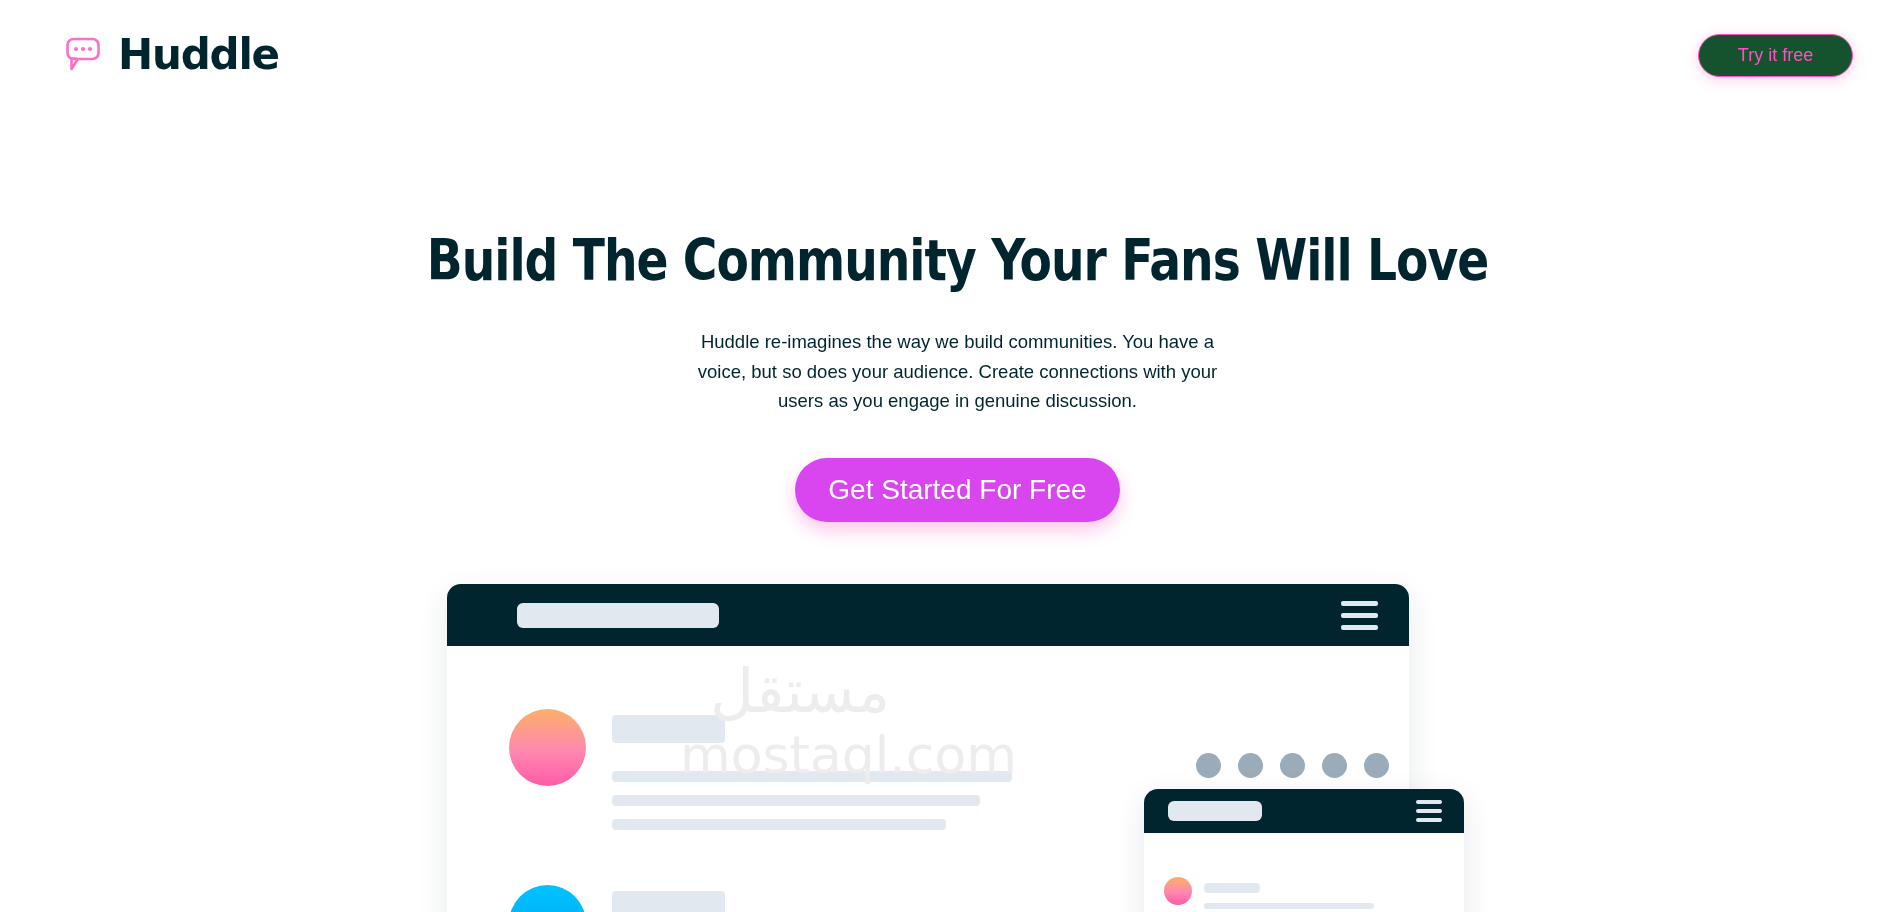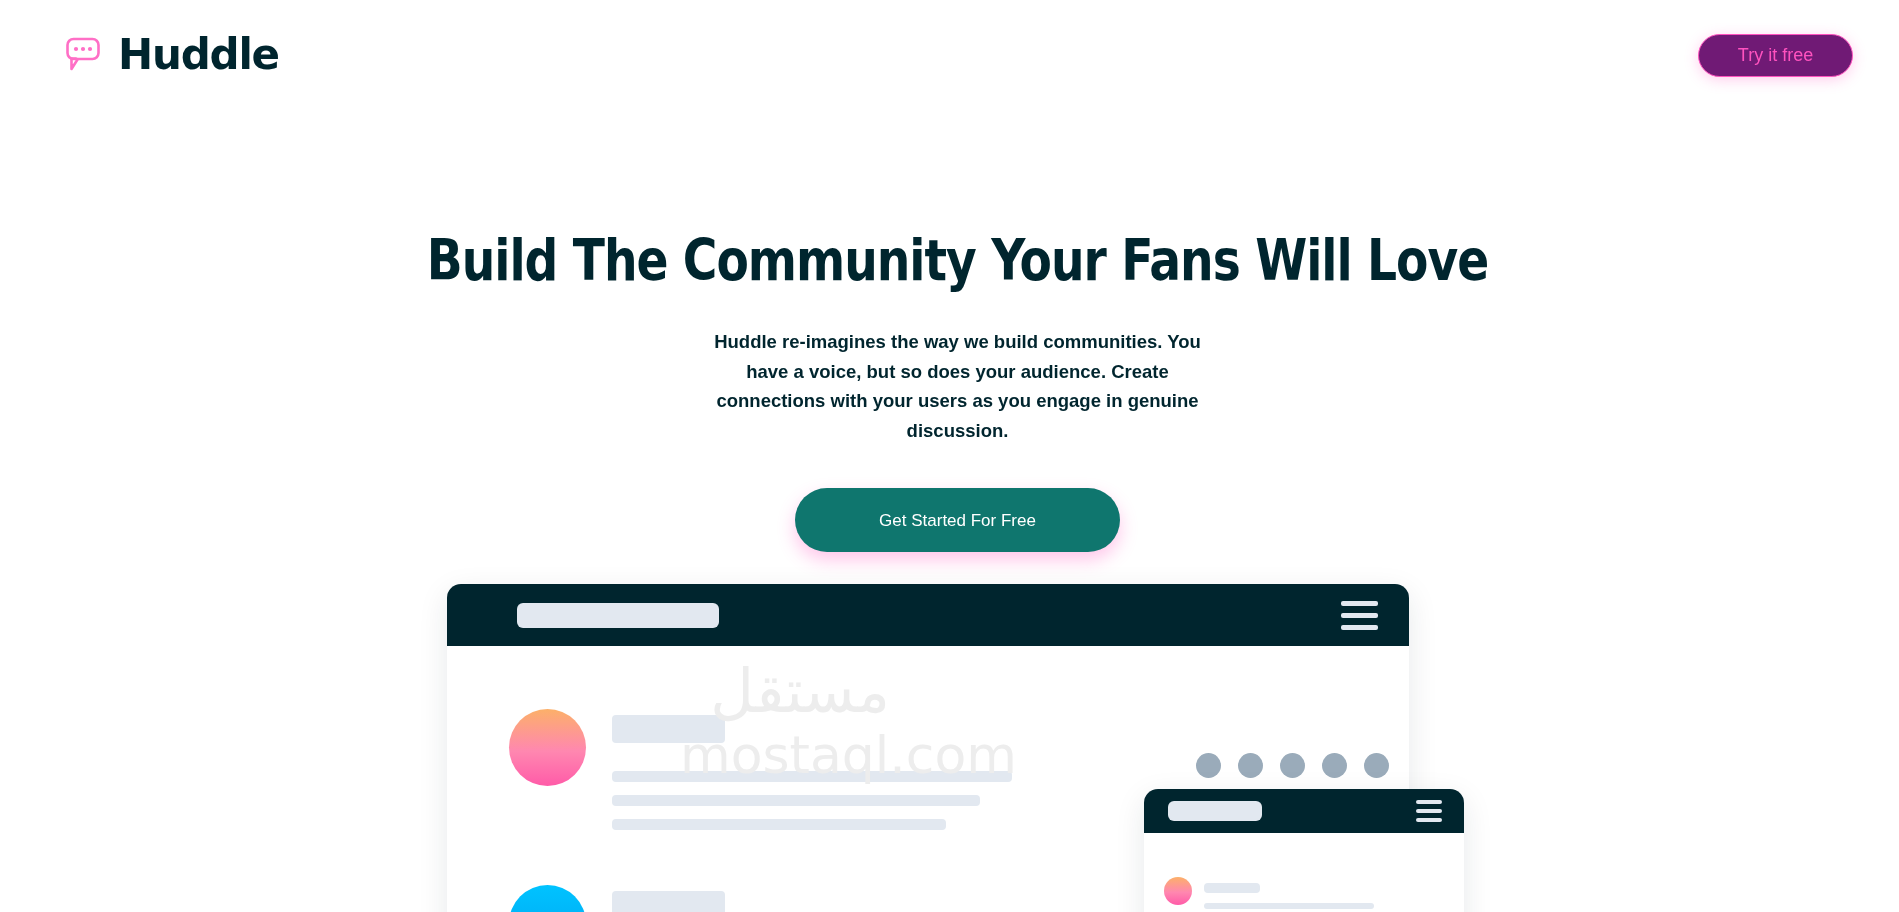--- a/index.html
+++ b/index.html
@@ -47,21 +47,21 @@
   }
   .try-btn {
     display: inline-flex;
     align-items: center;
     justify-content: center;
     min-width: 155px;
     height: 43px;
     padding: 0 26px;
     border-radius: 999px;
     border: 1.6px solid #FF52BF;
-    background: #701a75;
+    background: #14532d;
     color: #FF52BF;
     font-size: 18px;
     line-height: 1;
     cursor: pointer;
     box-shadow: 0 3px 14px rgba(255,82,191,0.28);
     white-space: nowrap;
   }
 
   
   .hero {
@@ -79,34 +79,33 @@
     line-height: 1.15;
     font-family: "DejaVu Sans Condensed", "DejaVu Sans", sans-serif;
     transform: scaleX(0.92);
   }
   .hero-text {
     margin: 33px auto 0;
     width: 520px;
     font-size: 18.5px;
     line-height: 1.62;
     color: #00252E;
-    font-weight: bold;
   }
   .cta-wrap { margin-top: 42px; }
   .cta-btn {
     display: inline-flex;
     align-items: center;
     justify-content: center;
     width: 325px;
     height: 64px;
     border: none;
     border-radius: 999px;
-    background: #0f766e;
+    background: #d946ef;
     color: #ffffff;
-    font-size: 17px;
+    font-size: 28px;
     line-height: 1;
     cursor: pointer;
     box-shadow: 0 8px 18px rgba(255,82,191,0.33);
   }
 
   
   .mockups {
     position: absolute;
     left: 0; top: 0;
     width: 1899px;

